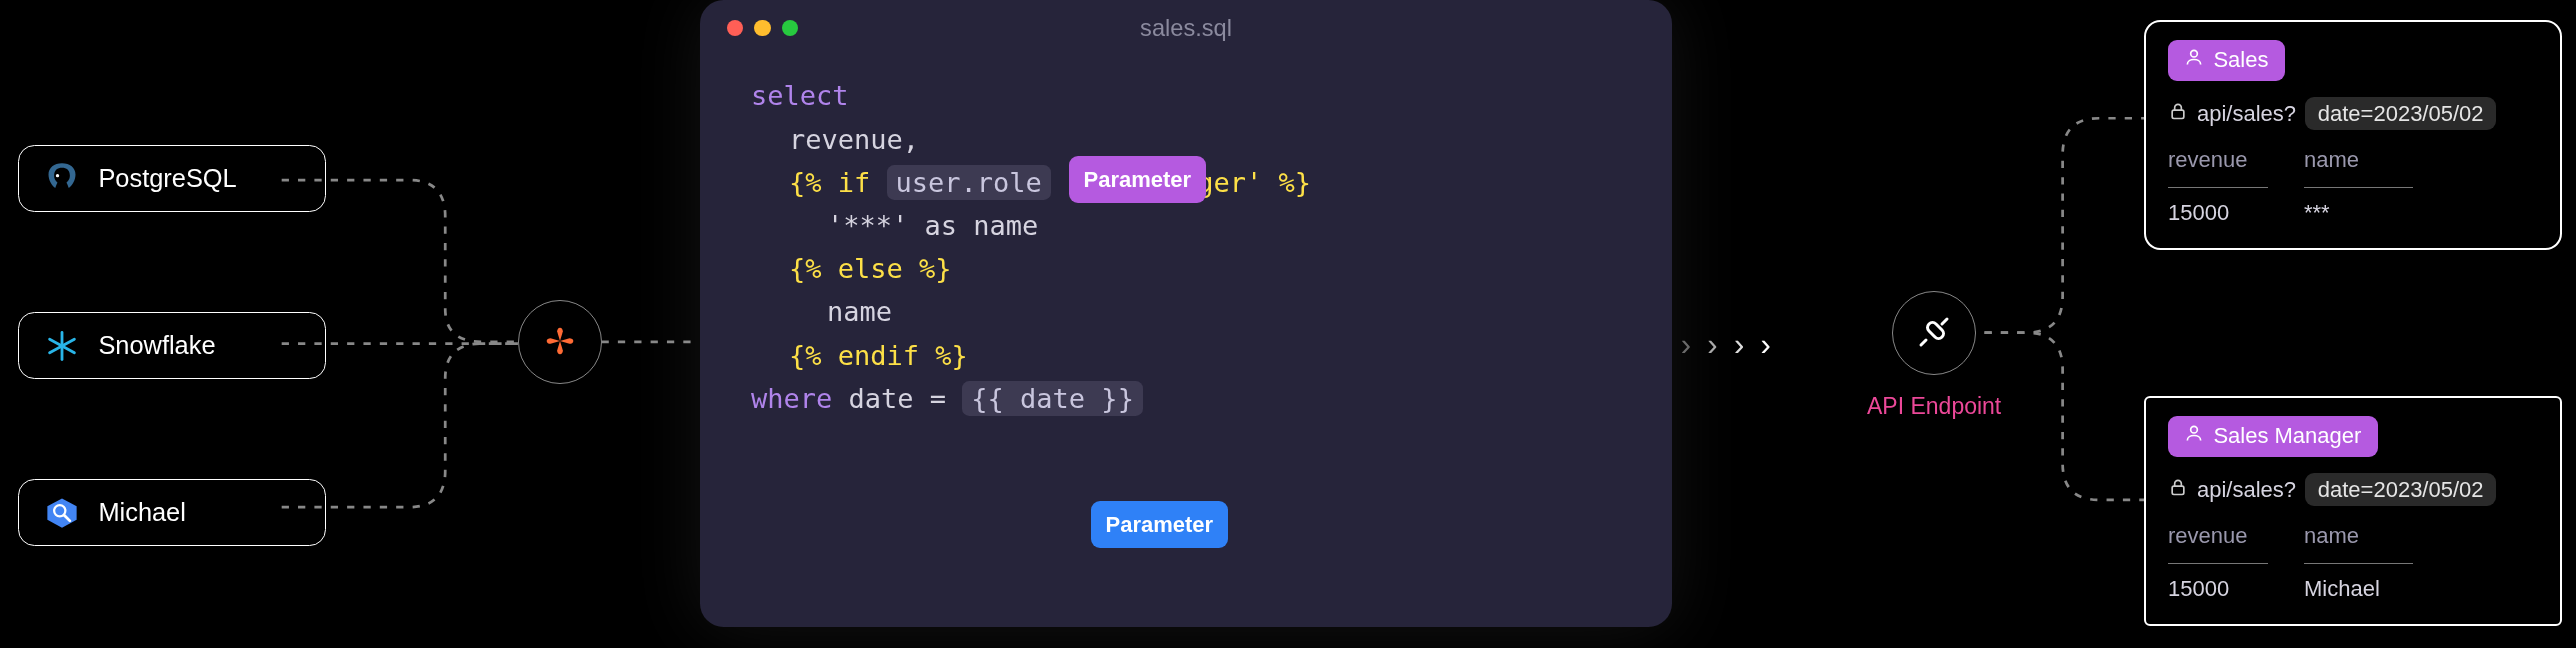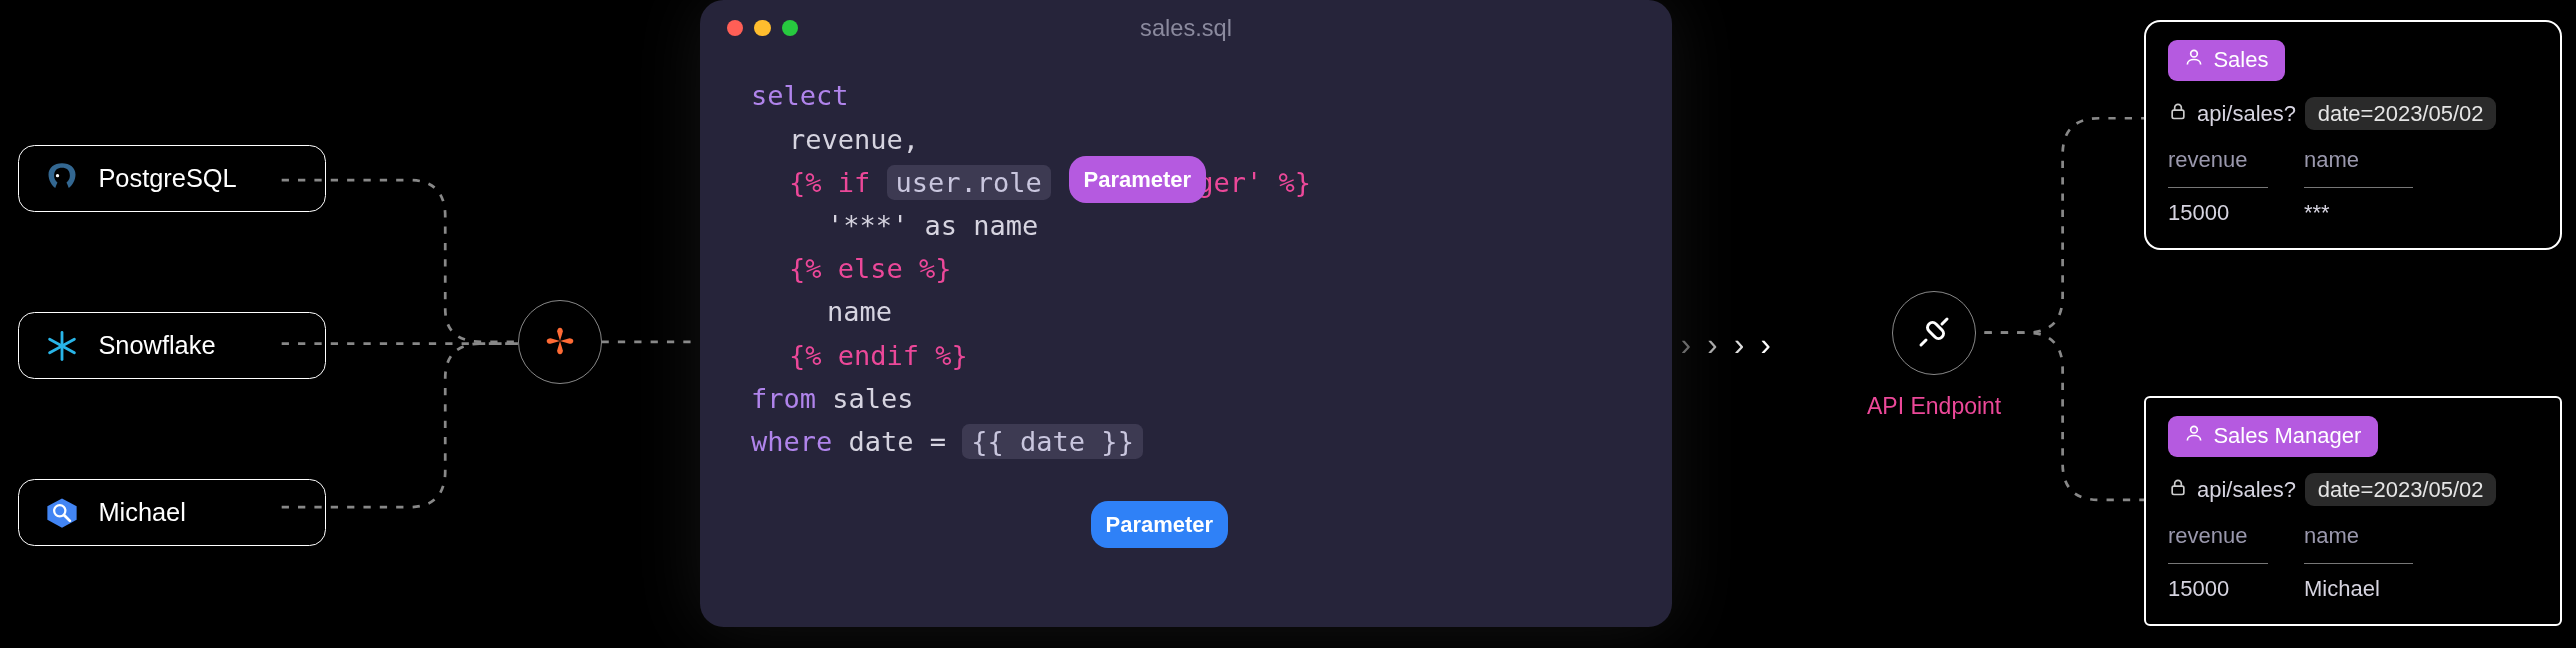--- a/index.html
+++ b/index.html
@@ -108,38 +108,38 @@
   .editor-body {
     padding: 18px 51px;
     font-family: "SF Mono", Monaco, Consolas, monospace;
     font-size: 27px;
     line-height: 1.6;
     position: relative;
   }
   .code-line { white-space: pre; }
   .kw { color: #b084eb; }
   .fld { color: #d6d4e0; }
-  .tmpl { color: #ec4899; }
+  .tmpl { color: #fde047; }
   .op-chip {
     background: #3d3a52;
     border-radius: 7.3px;
     padding: 1.8px 9px;
     color: #c9c6de;
   }
   .indent1 { padding-left: 38px; }
   .indent2 { padding-left: 76px; }
 
   .param-badge {
     background: #b55ae0;
     color: #fff;
     font-family: -apple-system, sans-serif;
     font-size: 22px;
     font-weight: 600;
     padding: 5.5px 14.5px;
-    border-radius: 17px;
+    border-radius: 9px;
     position: absolute;
   }
   .param-badge-blue {
     background: #2f81f7;
   }
 
   
   .chevrons {
     position: absolute;
     left: 1654px;
@@ -320,21 +320,20 @@
     <div class="editor-title">sales.sql</div>
   </div>
   <div class="editor-body">
     <div class="code-line"><span class="kw">select</span></div>
     <div class="code-line indent1"><span class="fld">revenue,</span></div>
     <div class="code-line indent1"><span class="tmpl">{% if </span><span class="op-chip">user.role</span><span class="tmpl"> != 'manager' %}</span></div>
     <div class="code-line indent2"><span class="fld">'***' as name</span></div>
     <div class="code-line indent1"><span class="tmpl">{% else %}</span></div>
     <div class="code-line indent2"><span class="fld">name</span></div>
     <div class="code-line indent1"><span class="tmpl">{% endif %}</span></div>
-    <div class="code-line"><span class="kw">from</span><span class="fld"> sales</span></div>
     <div class="code-line"><span class="kw">where</span><span class="fld"> date = </span><span class="op-chip">{{ date }}</span></div>
 
     <div class="param-badge" style="left:369px;top:100px">Parameter</div>
     <div class="param-badge param-badge-blue" style="left:391px;top:445px">Parameter</div>
   </div>
 </div>
 
 <div class="chevrons">
   <span>›</span>
   <span>›</span>

